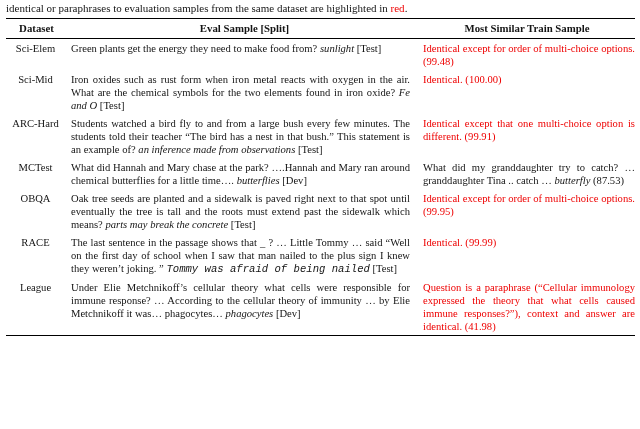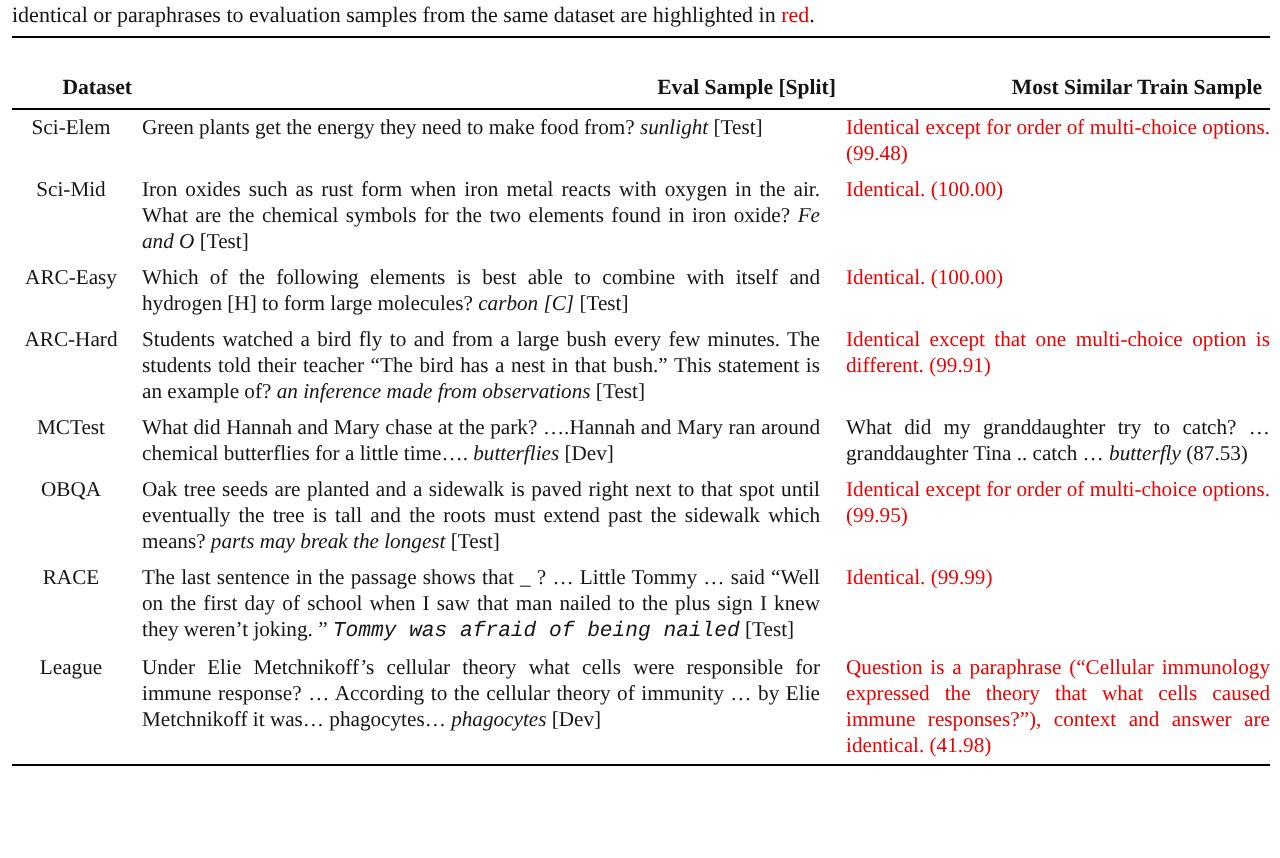--- a/index.html
+++ b/index.html
@@ -1,23 +1,23 @@
 <!DOCTYPE html>
 <html><head>
 <meta charset="utf-8">
 <style>
   html,body{margin:0;padding:0;background:#ffffff;}
   body{font-family:"Liberation Serif","DejaVu Serif",serif;color:#141414;}
   .page{width:640px;height:429px;box-sizing:border-box;padding:1px 5px 0 6px;overflow:hidden;background:#fff;}
   .caption{margin:0 0 3px 0;font-size:11px;line-height:14px;text-align:justify;}
   table.simtable{width:100%;border-collapse:collapse;font-size:10.6px;line-height:13px;border-bottom:1.4px solid #000;}
   thead th{
-    text-align:right;font-weight:bold;vertical-align:top;
+    text-align:center;font-weight:bold;vertical-align:top;
     border-top:1.4px solid #000;border-bottom:0.9px solid #000;
-    padding:19px 4px 3px 1px;font-size:10.8px;white-space:nowrap;
+    padding:3px 4px 3px 1px;font-size:10.8px;white-space:nowrap;
   }
   tbody td{vertical-align:top;padding:2.5px 4px 2.5px 1px;text-align:justify;}
   td.dataset-cell{text-align:center;white-space:nowrap;padding-right:6px;}
   td.eval-cell{padding-right:12px;}
   td.similar-cell{padding-right:0;}
   col.c-dataset{width:64px;}
   col.c-eval{width:352px;}
   col.c-similar{width:auto;}
 </style>
 </head>
@@ -44,37 +44,32 @@
           <td class="dataset-cell">Sci-Elem</td>
           <td class="eval-cell"><span>Green plants get the energy they need to make food from? </span><span style="font-style: italic;">sunlight</span><span> [Test]</span></td>
           <td class="similar-cell"><span style="color: rgb(238, 0, 0);">Identical except for order of multi-choice options. (99.48)</span></td>
         </tr>
         <tr>
           <td class="dataset-cell">Sci-Mid</td>
           <td class="eval-cell"><span>Iron oxides such as rust form when iron metal reacts with oxygen in the air. What are the chemical symbols for the two elements found in iron oxide? </span><span style="font-style: italic;">Fe and O</span><span> [Test]</span></td>
           <td class="similar-cell"><span style="color: rgb(238, 0, 0);">Identical. (100.00)</span></td>
         </tr>
         <tr>
-          <td class="dataset-cell">ARC-Easy</td>
-          <td class="eval-cell"><span>Which of the following elements is best able to combine with itself and hydrogen [H] to form large molecules? </span><span style="font-style: italic;">carbon [C]</span><span> [Test]</span></td>
-          <td class="similar-cell"><span style="color: rgb(238, 0, 0);">Identical. (100.00)</span></td>
-        </tr>
-        <tr>
           <td class="dataset-cell">ARC-Hard</td>
           <td class="eval-cell"><span>Students watched a bird fly to and from a large bush every few minutes. The students told their teacher “The bird has a nest in that bush.” This statement is an example of? </span><span style="font-style: italic;">an inference made from observations</span><span> [Test]</span></td>
           <td class="similar-cell"><span style="color: rgb(238, 0, 0);">Identical except that one multi-choice option is different. (99.91)</span></td>
         </tr>
         <tr>
           <td class="dataset-cell">MCTest</td>
           <td class="eval-cell"><span>What did Hannah and Mary chase at the park? ….Hannah and Mary ran around chemical butterflies for a little time…. </span><span style="font-style: italic;">butterflies</span><span> [Dev]</span></td>
           <td class="similar-cell"><span>What did my granddaughter try to catch? … granddaughter Tina .. catch … </span><span style="font-style: italic;">butterfly</span><span> (87.53)</span></td>
         </tr>
         <tr>
           <td class="dataset-cell">OBQA</td>
-          <td class="eval-cell"><span>Oak tree seeds are planted and a sidewalk is paved right next to that spot until eventually the tree is tall and the roots must extend past the sidewalk which means? </span><span style="font-style: italic;">parts may break the longest</span><span> [Test]</span></td>
+          <td class="eval-cell"><span>Oak tree seeds are planted and a sidewalk is paved right next to that spot until eventually the tree is tall and the roots must extend past the sidewalk which means? </span><span style="font-style: italic;">parts may break the concrete</span><span> [Test]</span></td>
           <td class="similar-cell"><span style="color: rgb(238, 0, 0);">Identical except for order of multi-choice options. (99.95)</span></td>
         </tr>
         <tr>
           <td class="dataset-cell">RACE</td>
           <td class="eval-cell"><span>The last sentence in the passage shows that _ ? … Little Tommy … said “Well on the first day of school when I saw that man nailed to the plus sign I knew they weren’t joking. ” </span><span style="font-style: italic; font-family: Liberation Mono, monospace;">Tommy was afraid of being nailed</span><span> [Test]</span></td>
           <td class="similar-cell"><span style="color: rgb(238, 0, 0);">Identical. (99.99)</span></td>
         </tr>
         <tr>
           <td class="dataset-cell">League</td>
           <td class="eval-cell"><span>Under Elie Metchnikoff’s cellular theory what cells were responsible for immune response? … According to the cellular theory of immunity … by Elie Metchnikoff it was… phagocytes… </span><span style="font-style: italic;">phagocytes</span><span> [Dev]</span></td>

